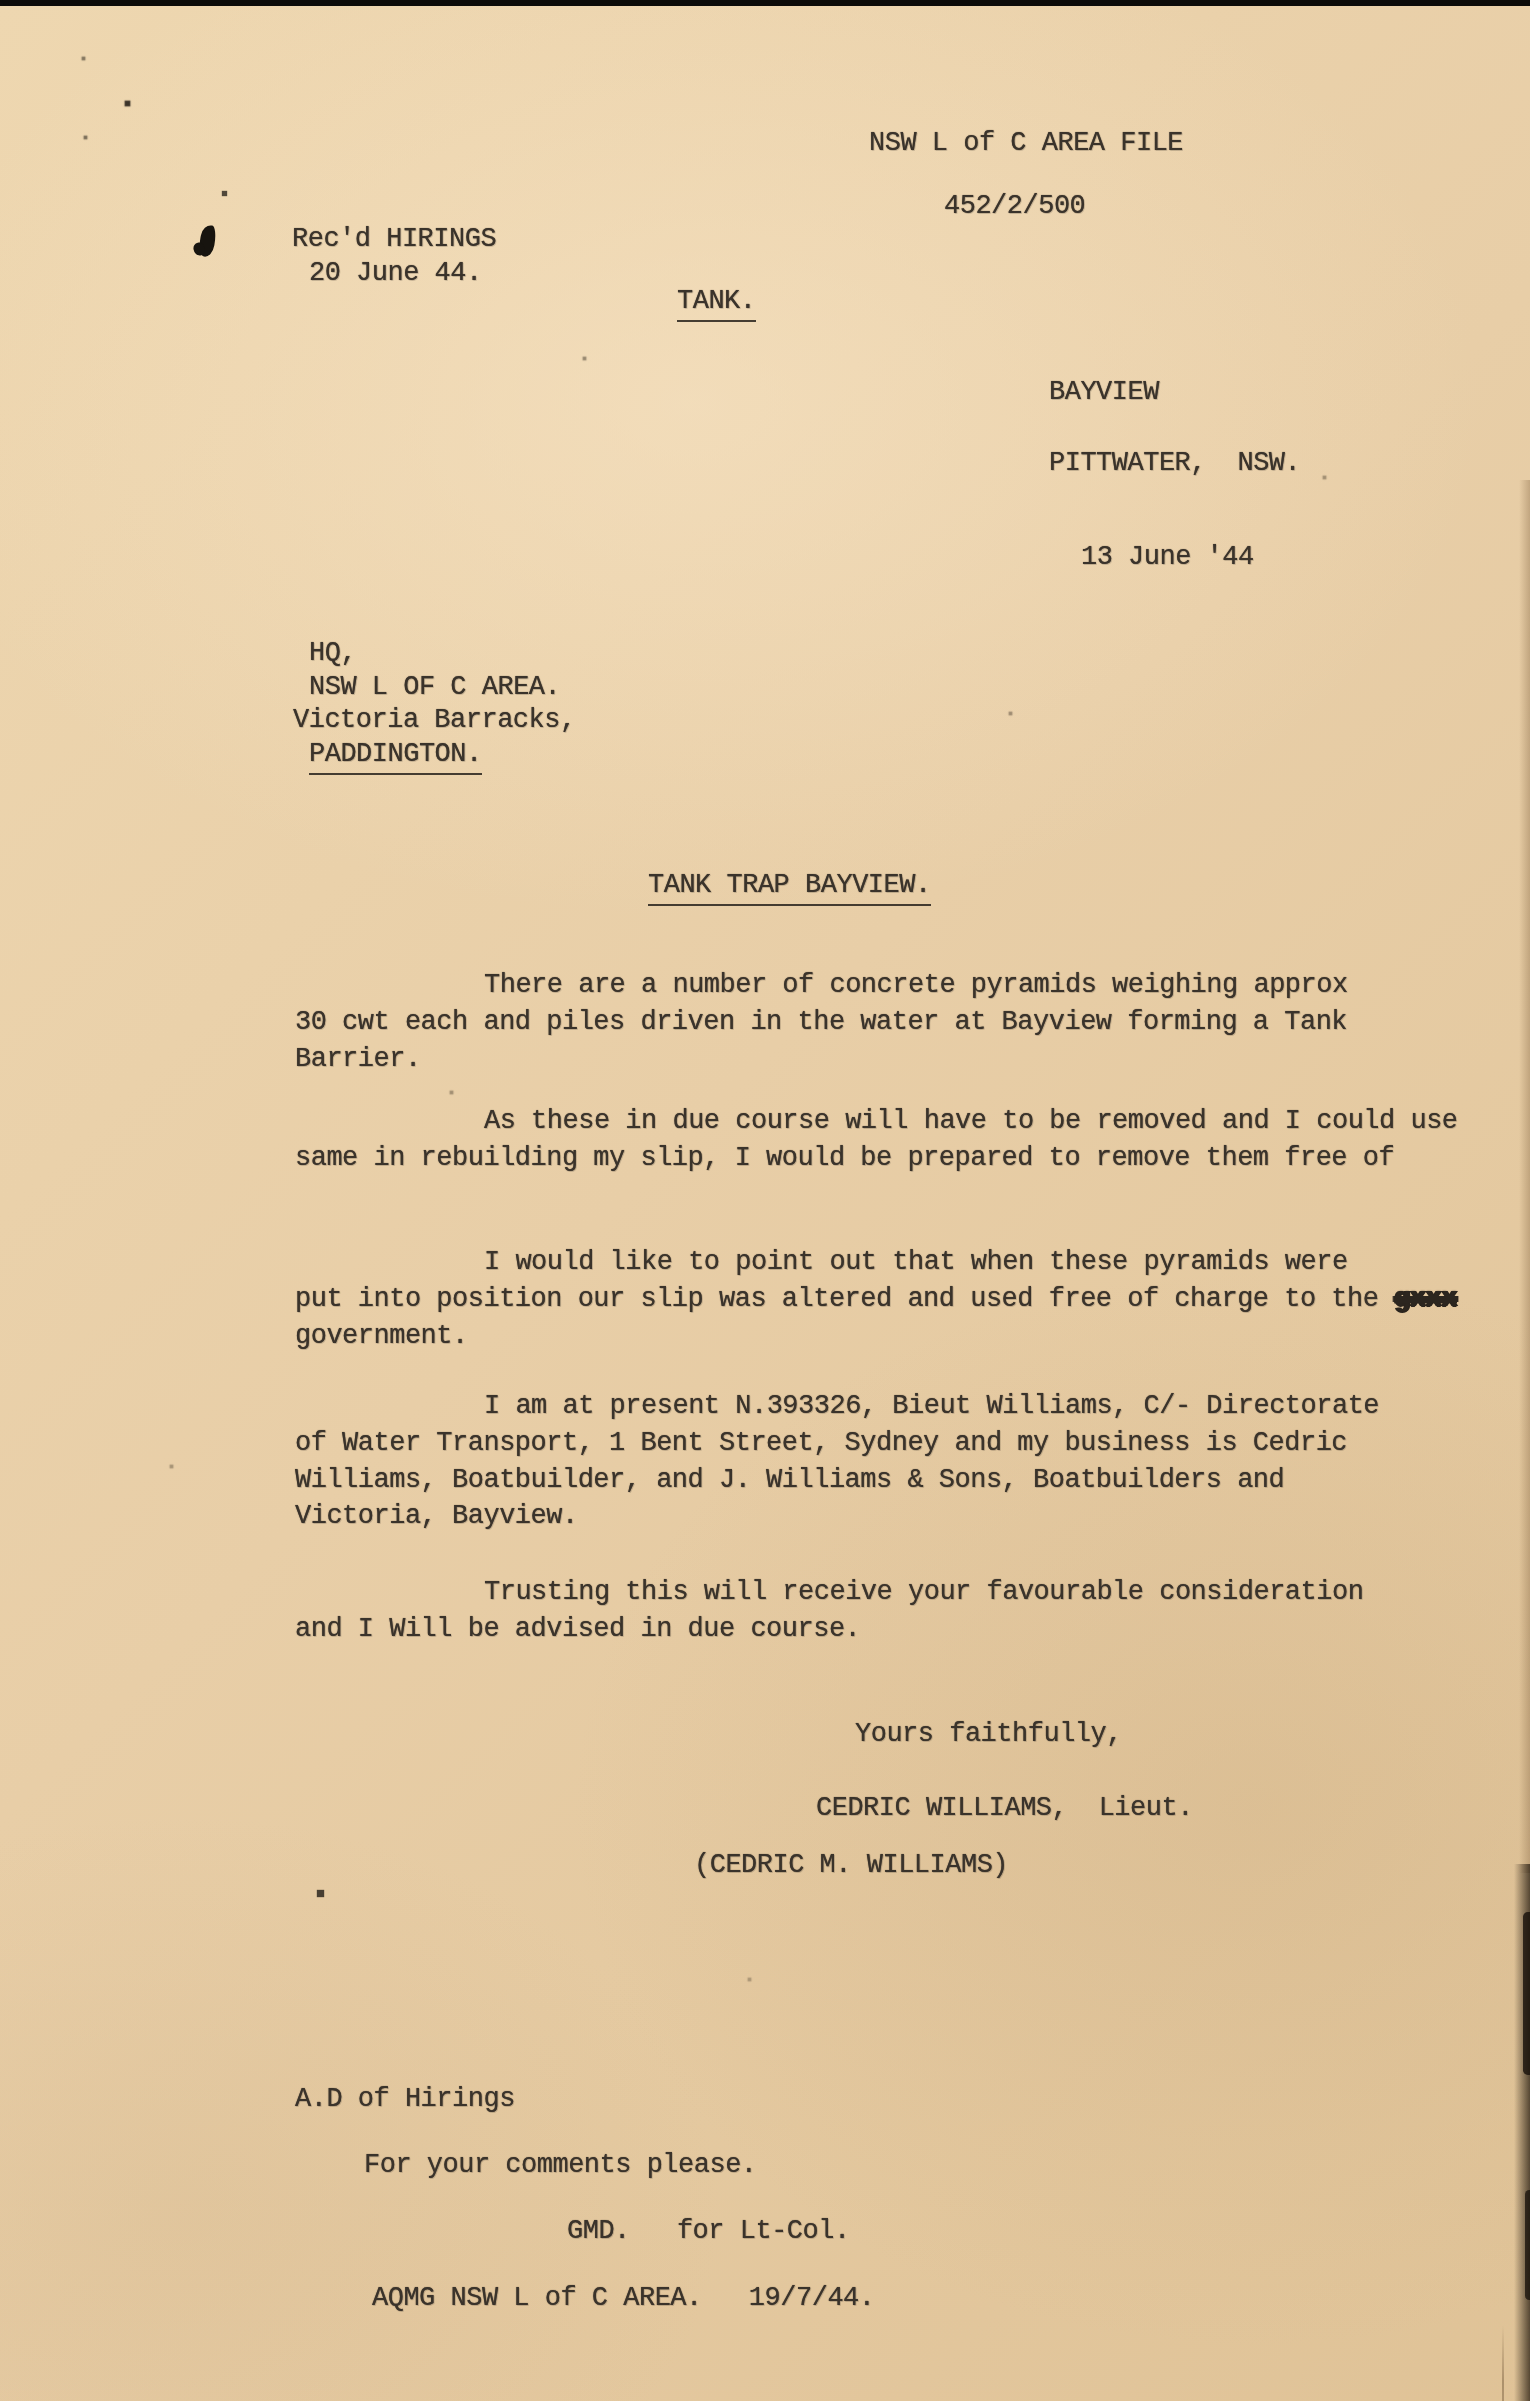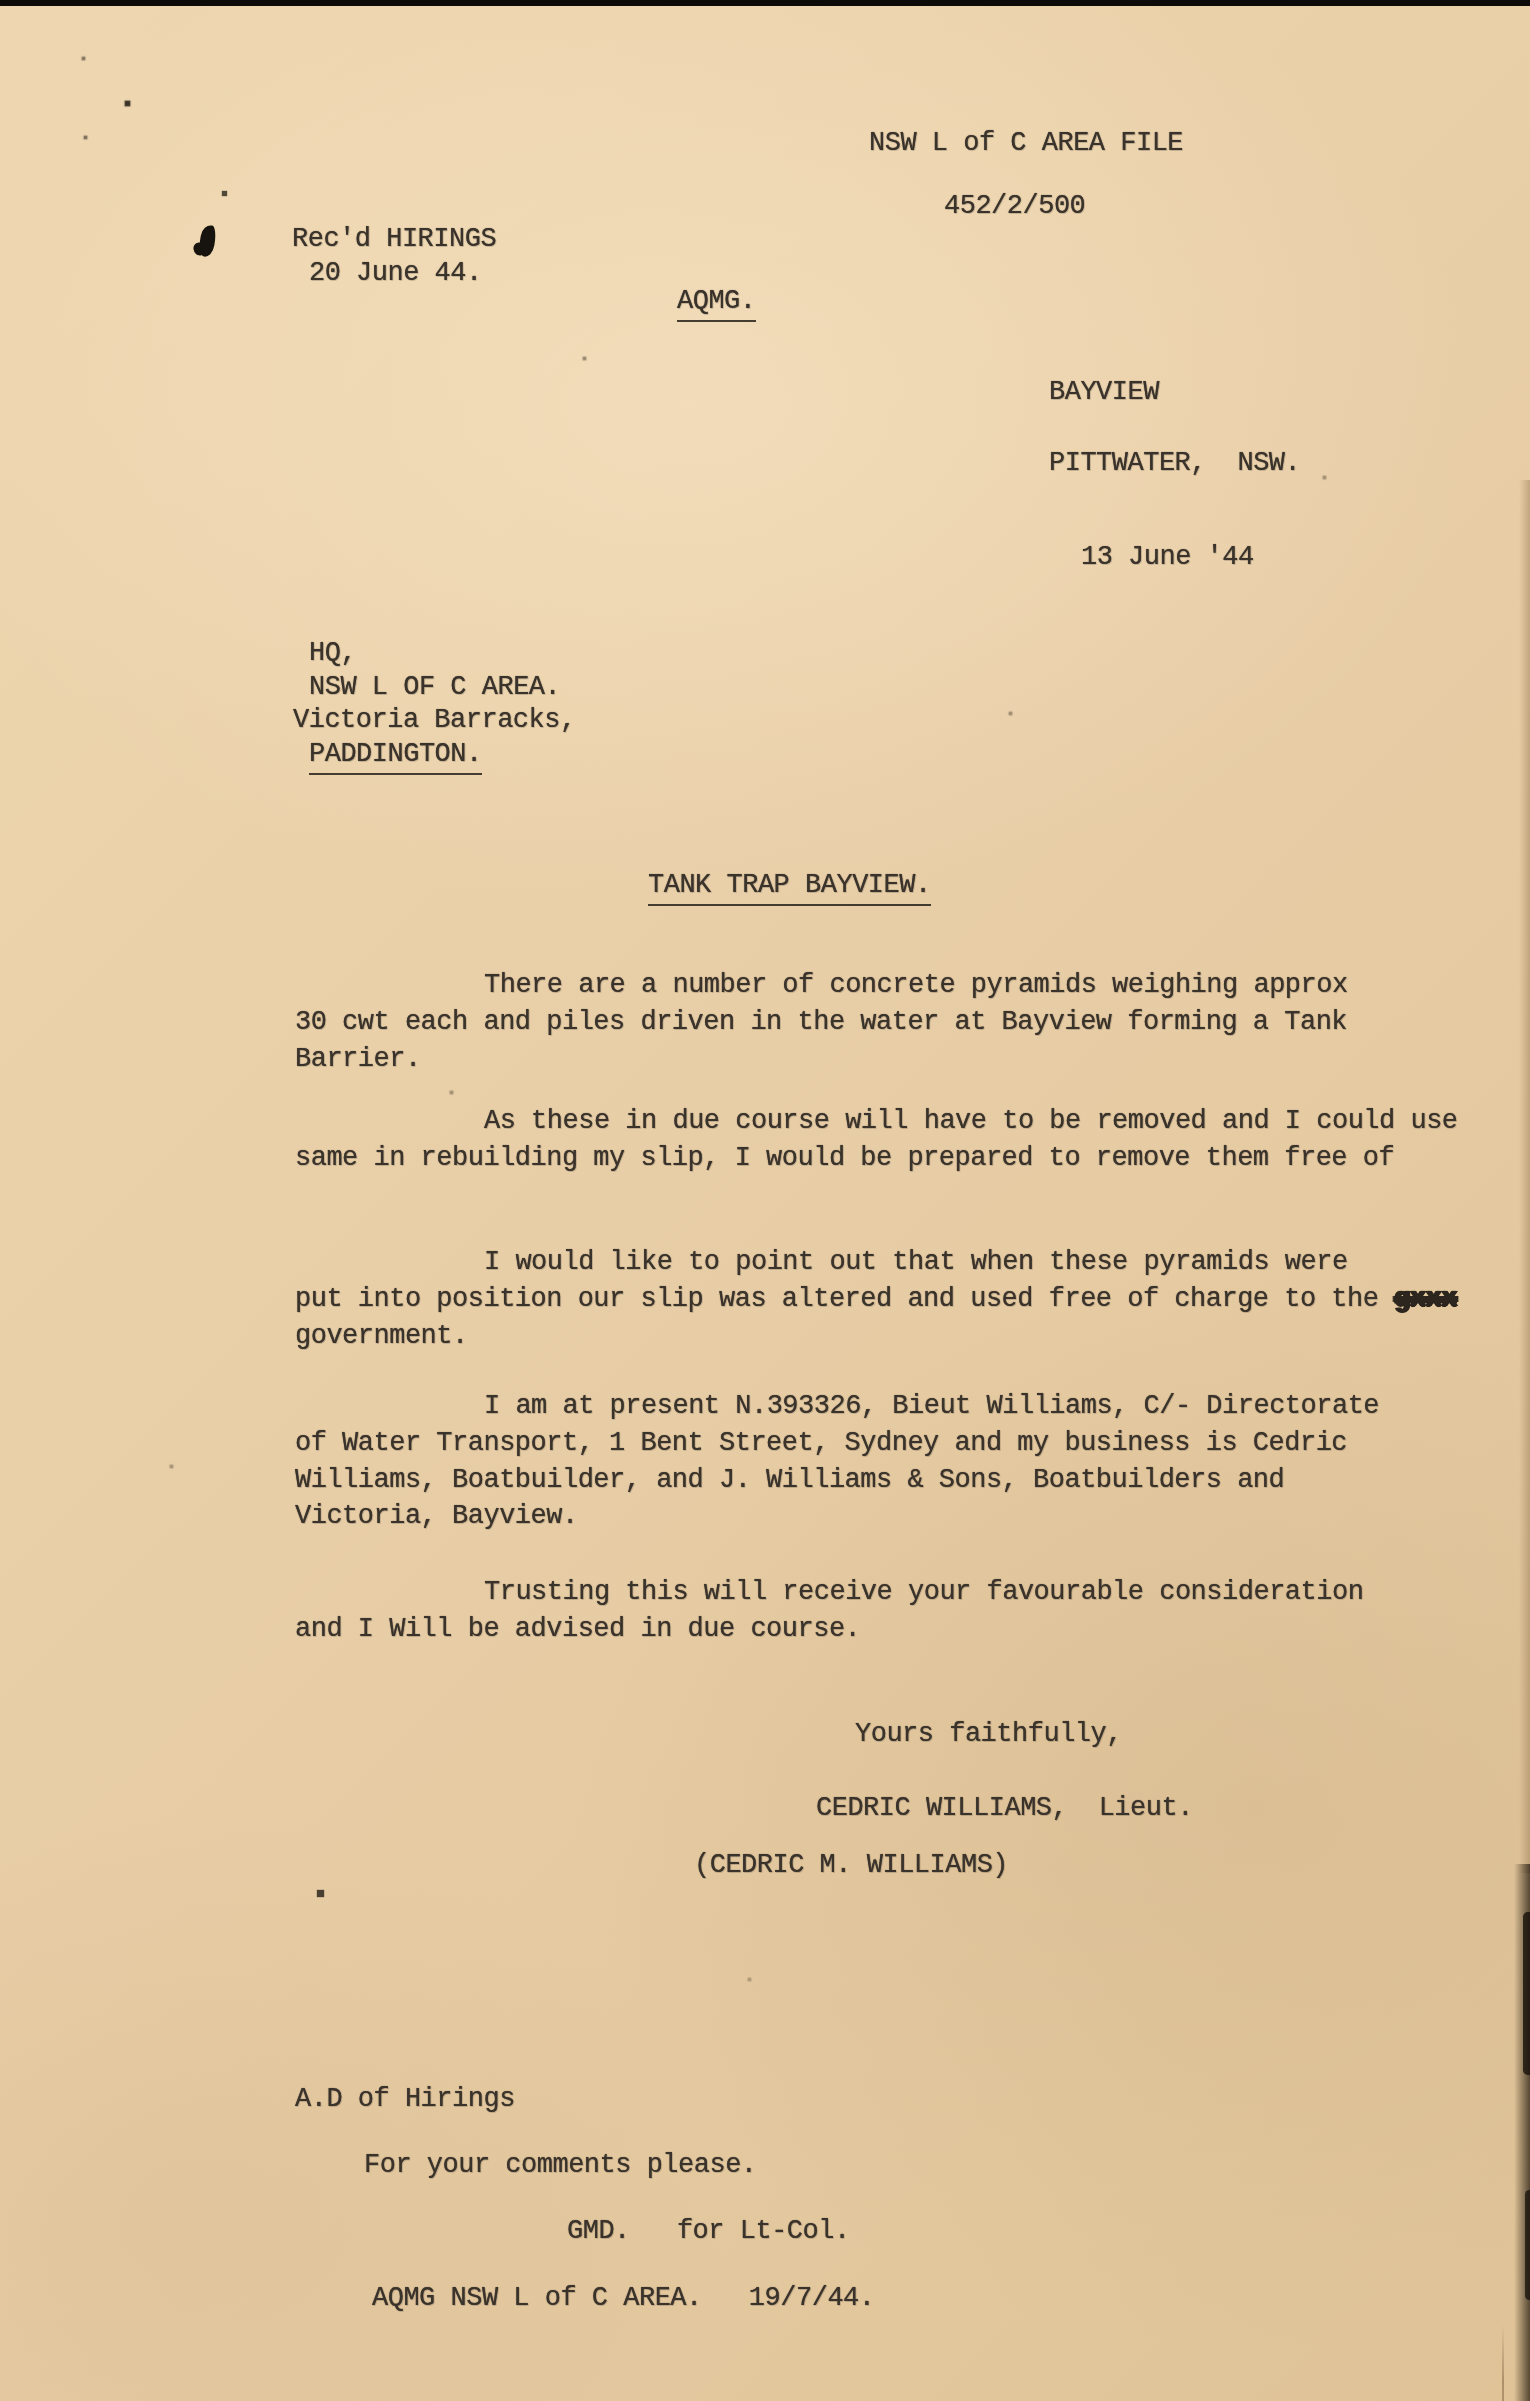--- a/index.html
+++ b/index.html
@@ -78,21 +78,21 @@
   <div class="edge-right-blob1"></div>
   <div class="edge-right-blob2"></div>
   <div class="crease"></div>
   <div class="ink-blot"></div>
   <div class="specks"></div>
 
   <div class="tw" style="left:869px; top:129px;">NSW L of C AREA FILE</div>
   <div class="tw" style="left:944px; top:192px;">452/2/500</div>
   <div class="tw" style="left:292px; top:225px;">Rec'd HIRINGS</div>
   <div class="tw" style="left:309px; top:259px;">20 June 44.</div>
-  <div class="tw ul" style="left:677px; top:287px;">AQMG.</div>
+  <div class="tw ul" style="left:677px; top:287px;">TANK.</div>
 
   <div class="tw" style="left:1049px; top:378px;">BAYVIEW</div>
   <div class="tw" style="left:1049px; top:449px;">PITTWATER,  NSW.</div>
   <div class="tw" style="left:1081px; top:543px;">13 June '44</div>
 
   <div class="tw" style="left:309px; top:639px;">HQ,</div>
   <div class="tw" style="left:309px; top:673px;">NSW L OF C AREA.</div>
   <div class="tw" style="left:293px; top:706px;">Victoria Barracks,</div>
   <div class="tw ul" style="left:309px; top:740px;">PADDINGTON.</div>
 

